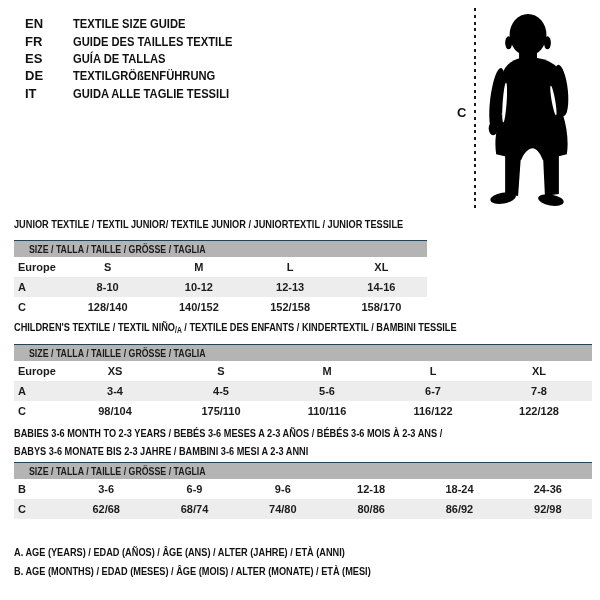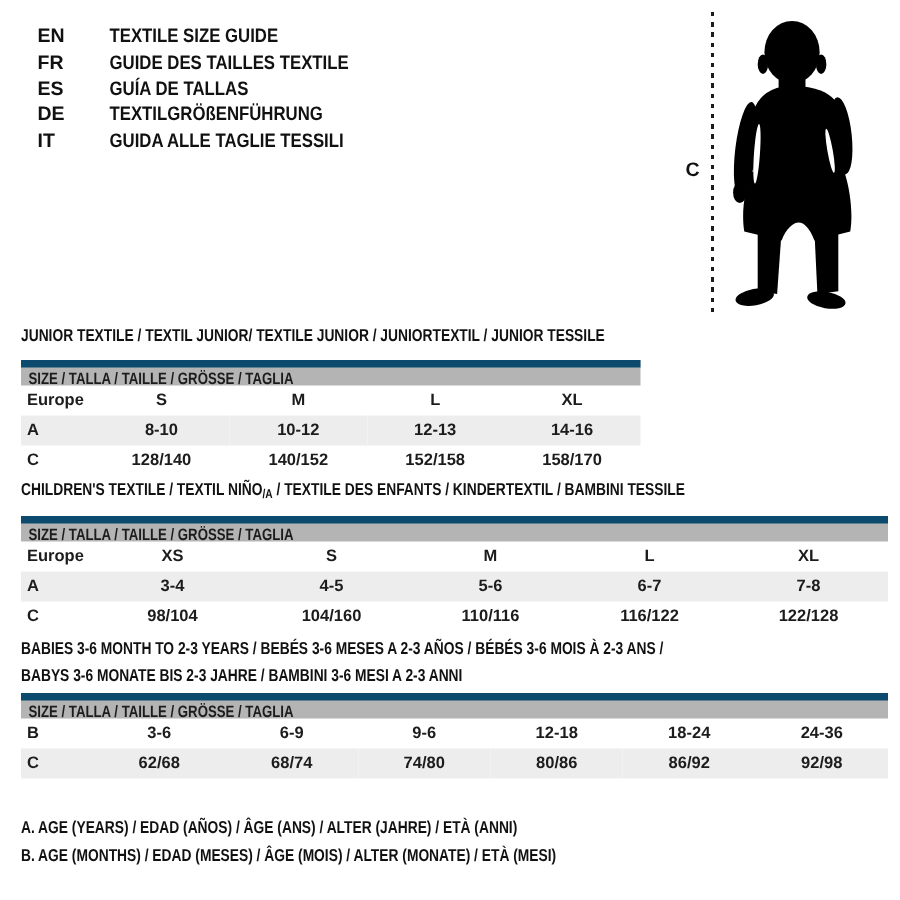--- a/index.html
+++ b/index.html
@@ -34,22 +34,22 @@
   #s2t { top:321px; }
   #s3t { top:424px; line-height:18px; }
   .subscr { font-size:8.5px; vertical-align:-2px; }
 
   
   .tblwrap { position:absolute; left:14px; }
   #tbl1 { top:240px; width:413px; }
   #tbl2 { top:344px; width:578px; }
   #tbl3 { top:462px; width:578px; }
   .bar {
-    height:17px; box-sizing:border-box; background:#b4b4b4; border-top:5px solid #0c4a6e;
-    line-height:16px; padding-left:5px; font-size:11px; color:#1c1c1c;
+    height:17px; box-sizing:border-box; background:#b4b4b4; border-top:1px solid #0c4a6e;
+    line-height:16px; padding-left:15px; font-size:11px; color:#1c1c1c;
   }
   table { width:100%; border-collapse:collapse; table-layout:fixed; }
   col.lbl { width:48px; }
   td {
     height:20px; padding:0; font-size:11px; font-weight:bold;
     text-align:center; vertical-align:middle; color:#1c1c1c;
   }
   td.lbl { text-align:left; padding-left:4px; }
   tbody tr:nth-child(2) td { background:#ededed; }
 
@@ -177,21 +177,21 @@
         <td class="lbl">A</td>
         <td>3-4</td>
         <td>4-5</td>
         <td>5-6</td>
         <td>6-7</td>
         <td>7-8</td>
       </tr>
       <tr>
         <td class="lbl">C</td>
         <td>98/104</td>
-        <td>104/160</td>
+        <td>175/110</td>
         <td>110/116</td>
         <td>116/122</td>
         <td>122/128</td>
       </tr>
     </tbody>
   </table>
 </div>
 
 <div class="sec-title" id="s3t">
   <span class="cnd8">BABIES 3-6 MONTH TO 2-3 YEARS / BEBÉS 3-6 MESES A 2-3 AÑOS / BÉBÉS 3-6 MOIS À 2-3 ANS /</span><br>

